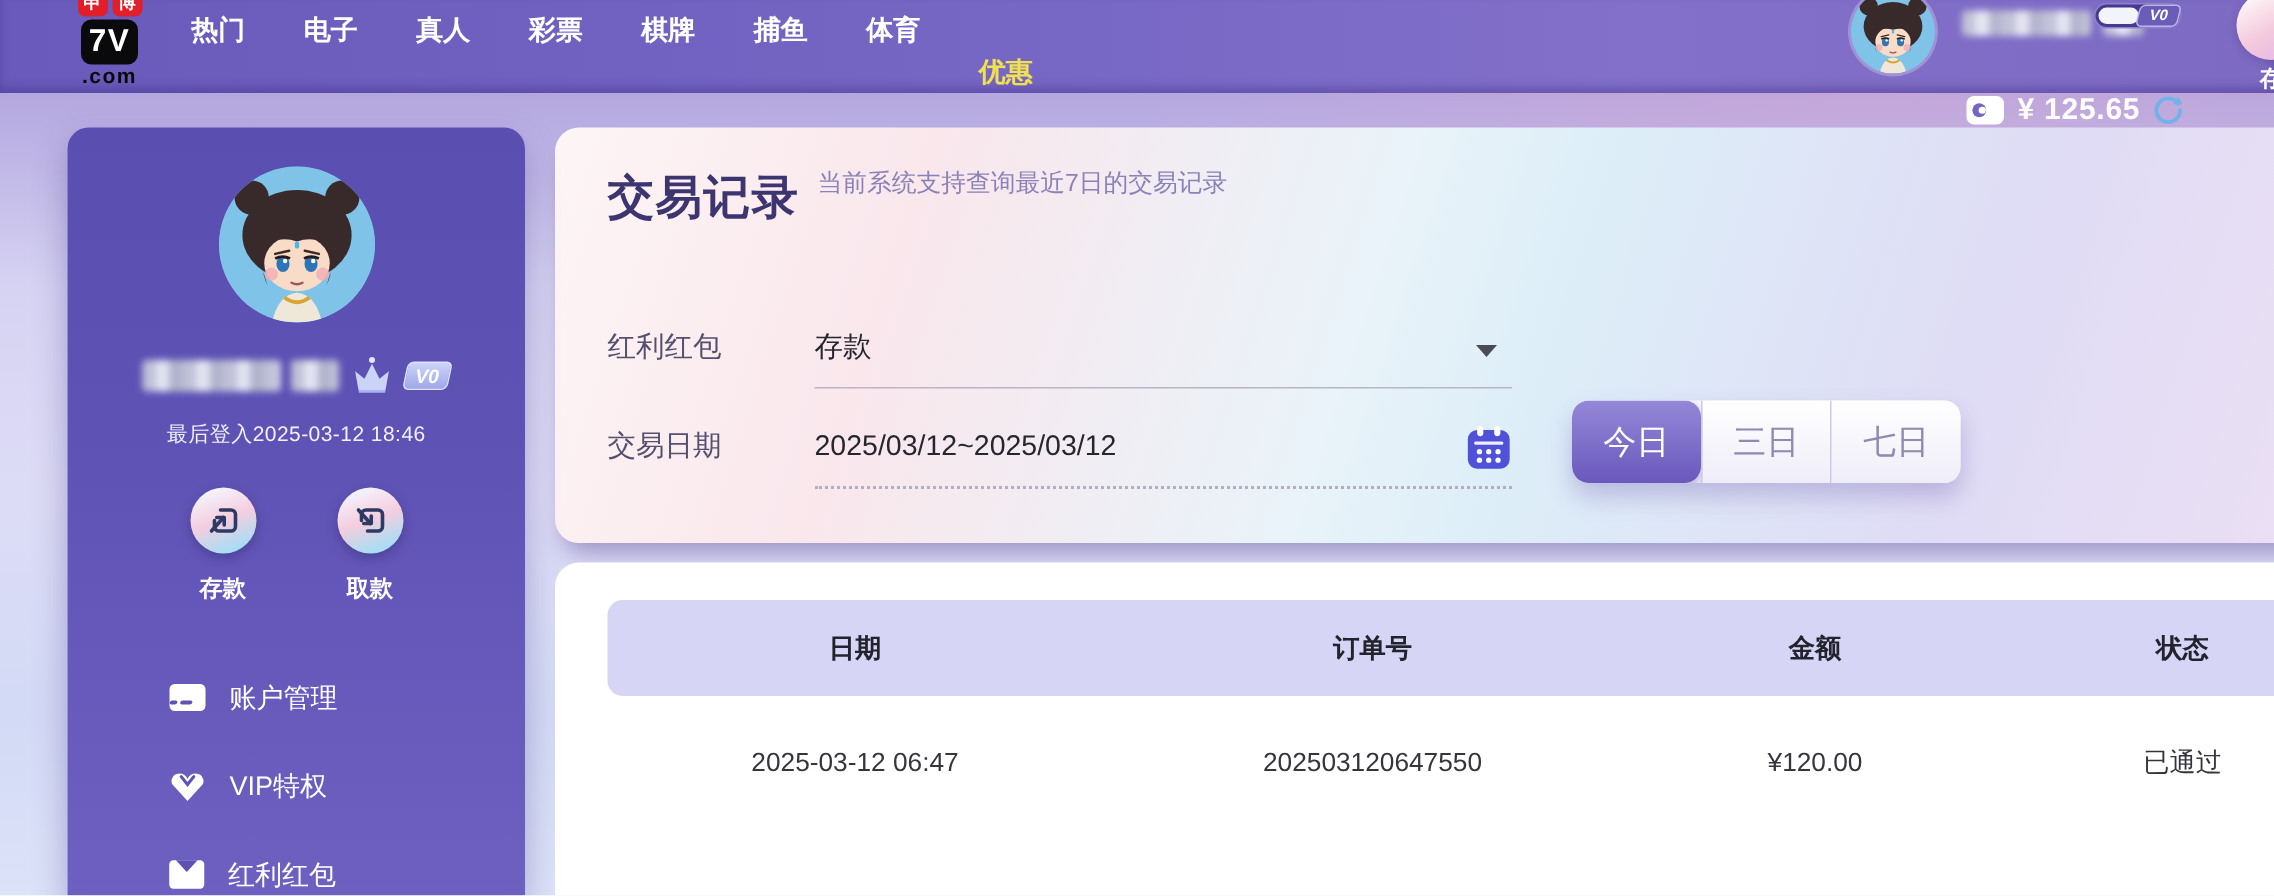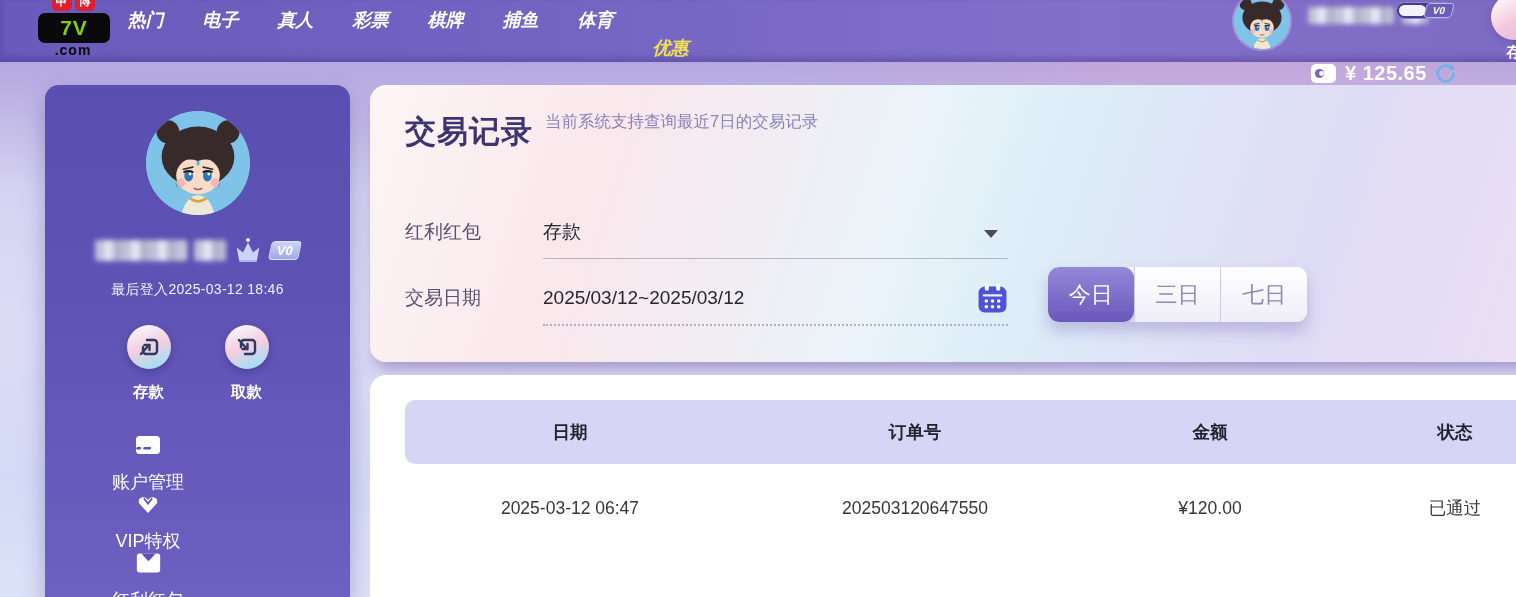--- a/index.html
+++ b/index.html
@@ -11,26 +11,26 @@
     background:radial-gradient(700px 260px at 82% 6%, rgba(226,164,206,.38), transparent 70%); pointer-events:none; }
 
   
   .topbar { position:absolute; left:0; top:0; width:1516px; height:62px;
     background:linear-gradient(90deg,#695abb 0%,#7465c3 38%,#8270ca 72%,#7d6ac3 100%);
     box-shadow:inset 0 -4px 6px rgba(58,44,122,.35); z-index:5; }
   .logo { position:absolute; left:38px; top:-9px; width:70px; text-align:center; cursor:pointer; }
   .logo-badges { display:flex; justify-content:center; gap:3px; }
   .logo-badge { width:20px; height:20px; background:#e01f2a; border-radius:5px; color:#fff;
     font-size:12px; font-weight:bold; line-height:21px; }
-  .logo-main { margin:2px auto 0; width:72px; height:30px; background:#0a0a0c; border-radius:7px;
-    color:#84cc16; font-size:21px; font-weight:900; line-height:30px; letter-spacing:1px; }
+  .logo-main { margin:2px auto 0; width:38px; height:30px; background:#0a0a0c; border-radius:7px;
+    color:#ffffff; font-size:21px; font-weight:900; line-height:30px; letter-spacing:1px; }
   .logo-suffix { color:#0a0a0c; font-size:14px; font-weight:900; letter-spacing:1px; line-height:15px; }
   .topnav { position:absolute; left:108px; top:0; height:40px; display:flex; }
   .topnav-item { width:75px; text-align:center; line-height:40px; color:#ffffff; font-size:18px;
-    font-weight:bold; cursor:pointer;font-style:italic; }
+    font-weight:bold; cursor:pointer; }
   .topnav-item.active { color:#f0e052;margin-top:28px; }
 
   .avatar-top { position:absolute; left:1234px; top:-7px; width:56px; height:56px; border-radius:50%;
     overflow:hidden; background:#7fc3e8; box-shadow:0 0 0 2px rgba(255,255,255,.25); cursor:pointer; }
   .avatar-svg { width:100%; height:100%; display:block; }
   .name-blur-top { position:absolute; left:1308px; top:7px; display:flex; gap:8px; }
   .blur-block { height:17px; border-radius:3px; filter:blur(2.6px);
     background:repeating-linear-gradient(90deg,#c9cbdb 0 9px,#eef0f7 9px 18px,#b9bccf 18px 27px); opacity:.92; }
   .nb1 { width:86px; } .nb2 { width:27px; }
   .xp-badge { position:absolute; left:1396px; top:2px; width:58px; height:17px; background:#453a90;
@@ -65,21 +65,21 @@
     font-size:14px; letter-spacing:.3px; }
   .quick-actions { position:absolute; top:240px; left:0; width:100%; display:flex;
     justify-content:center; gap:36px; }
   .qa-item { width:62px; text-align:center; cursor:pointer; }
   .qa-circle { width:44px; height:44px; margin:0 auto; border-radius:50%; display:flex;
     align-items:center; justify-content:center;
     background:linear-gradient(160deg,#f4f7ff 8%,#f5cede 48%,#a9ddf4 85%);
     box-shadow:0 3px 8px rgba(40,30,90,.35); }
   .qa-label { margin-top:13px; color:#fff; font-size:15.5px; font-weight:bold; }
   .side-menu { position:absolute; top:350px; left:67px; display:flex; flex-direction:column; }
-  .menu-item { height:59px; display:flex; align-items:center; gap:15px; cursor:pointer;flex-direction:column; }
+  .menu-item { height:59px; display:flex; align-items:center; gap:15px; cursor:pointer; }
   .menu-label { color:#fff; font-size:18px; }
 
   
   .filter-card { position:absolute; left:370px; top:85px; width:1190px; height:277px; border-radius:16px;
     background:linear-gradient(108deg,#fdf5f6 0%,#f9e7ec 20%,#e9f3f9 45%,#ddeef8 55%,#dfdcf5 78%,#ecdff4 100%);
     box-shadow:0 12px 16px -6px rgba(96,70,150,.5); z-index:2; }
   .title-row { position:absolute; left:35px; top:26px; display:flex; align-items:flex-start; gap:12px; }
   .page-title { font-size:31px; font-weight:800; color:#3d3570; letter-spacing:1px; }
   .page-subtitle { font-size:16.5px; color:#8a82b8; padding-bottom:4px; }
   .form-row { position:absolute; left:35px; display:flex; }

